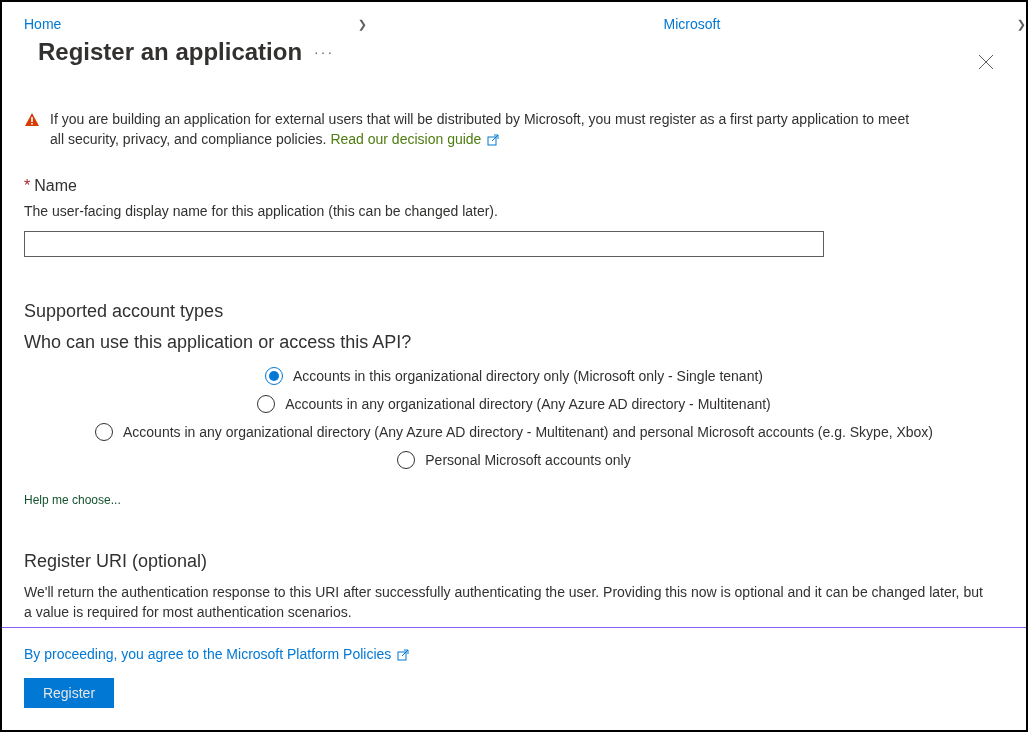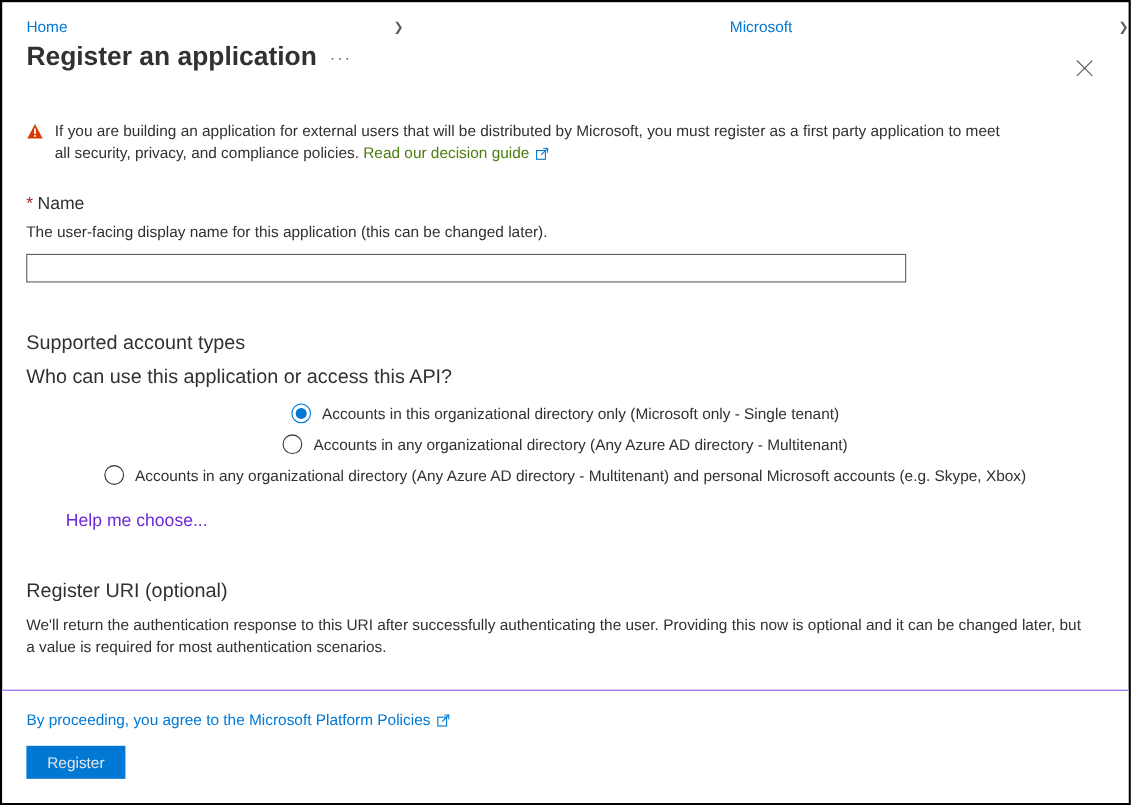--- a/index.html
+++ b/index.html
@@ -21,21 +21,21 @@
     padding: 14px 0 0 22px;
     font-size: 14px;
     justify-content: space-between;
   }
   .breadcrumb a { color: #0078d4; text-decoration: none; cursor: pointer; }
   .breadcrumb .sep { color: #605e5c; font-size: 11px; }
   .header {
     display: flex;
     align-items: center;
     justify-content: space-between;
-    padding: 6px 22px 0 22px;
+    padding: 6px 22px 0 36px;
   }
   .header h1 { font-size: 24px; font-weight: 600; color: #323130; }
   .header .dots { color: #605e5c; margin-left: 12px; font-size: 14px; letter-spacing: 2px; cursor: pointer; }
   .close-x {
     font-size: 18px; color: #605e5c; cursor: pointer; padding: 6px;
     position: absolute; top: 46px; right: 26px;
   }
   .scroll-area {
     position: absolute;
     top: 100px; left: 0; right: 0; bottom: 108px;
@@ -74,21 +74,21 @@
   .radio-option { display: flex; align-items: center; gap: 10px; margin-bottom: 10px; cursor: pointer; justify-content: center; }
   .radio {
     width: 18px; height: 18px; border-radius: 50%;
     border: 1px solid #323130; position: relative; flex-shrink: 0;
   }
   .radio.selected { border-color: #0078d4; }
   .radio.selected::after {
     content: ""; position: absolute; top: 3px; left: 3px;
     width: 10px; height: 10px; border-radius: 50%; background: #0078d4;
   }
-  .help-link { color: #6d28d9; text-decoration: none; display: inline-block; margin-top: 14px; font-size: 16px; cursor: pointer; margin-left: 36px; }
+  .help-link { color: #14532d; text-decoration: none; display: inline-block; margin-top: 14px; font-size: 12px; cursor: pointer; }
   .redirect-desc { font-size: 14px; line-height: 1.45; max-width: 960px; }
   .footer {
     position: absolute; left: 0; right: 0; bottom: 0;
     border-top: 1px solid #8b5cf6;
     padding: 18px 22px 22px 22px;
     background: #fff;
   }
   .policy-link { color: #0078d4; text-decoration: none; font-size: 14px; }
   .primary-btn {
     background: #0078d4; color: #e5e5e5; border: none;
@@ -159,20 +159,24 @@
     <span>Accounts in this organizational directory only (Microsoft only - Single tenant)</span>
   </div>
   <div class="radio-option">
     <div class="radio"></div>
     <span>Accounts in any organizational directory (Any Azure AD directory - Multitenant)</span>
   </div>
   <div class="radio-option">
     <div class="radio"></div>
     <span>Accounts in any organizational directory (Any Azure AD directory - Multitenant) and personal Microsoft accounts (e.g. Skype, Xbox)</span>
   </div>
+  <div class="radio-option">
+    <div class="radio"></div>
+    <span>Personal Microsoft accounts only</span>
+  </div>
 
   <a class="help-link">Help me choose...</a>
 
   
   <div class="section-title">Register URI (optional)</div>
   <div class="redirect-desc">We'll return the authentication response to this URI after successfully authenticating the user. Providing this now is optional and it can be changed later, but a value is required for most authentication scenarios.</div>
 
   <div style="height:60px"></div>
 </div>
 

